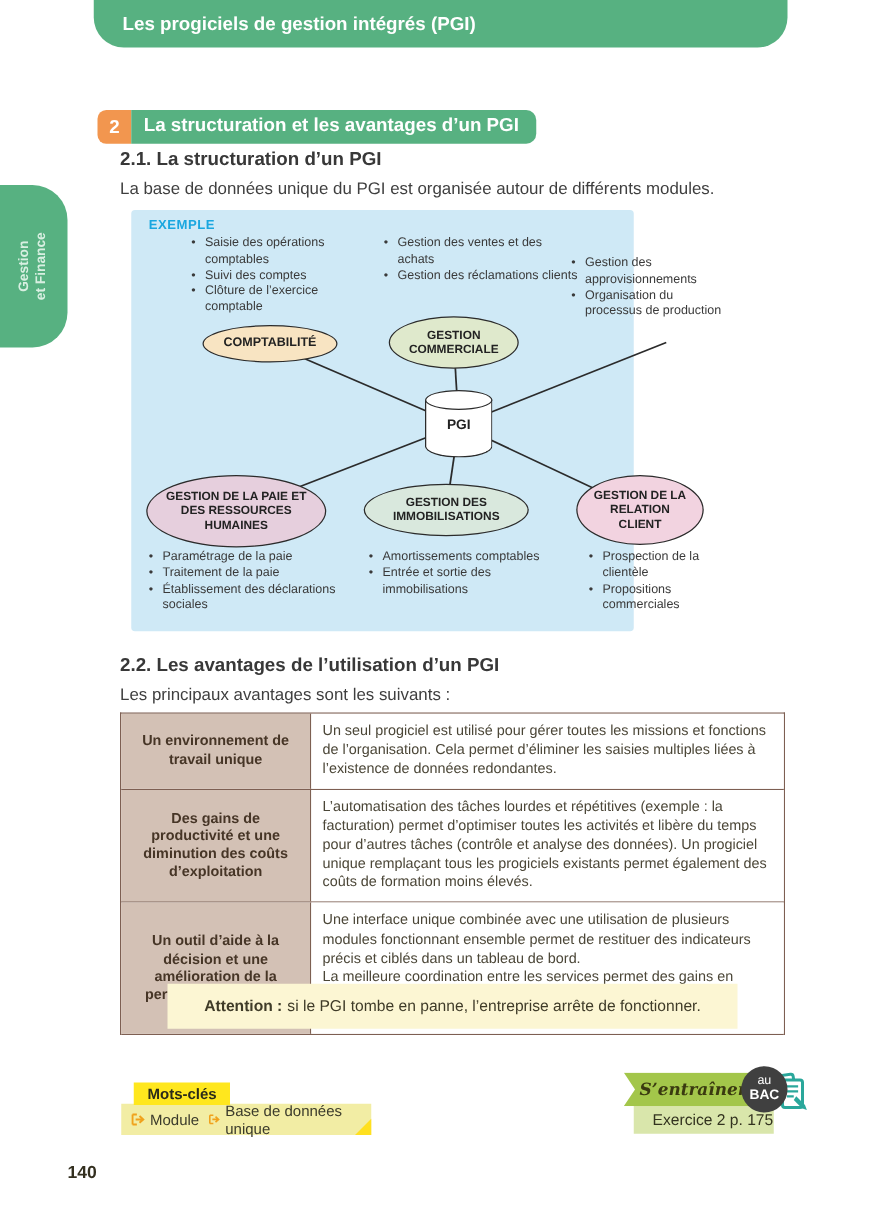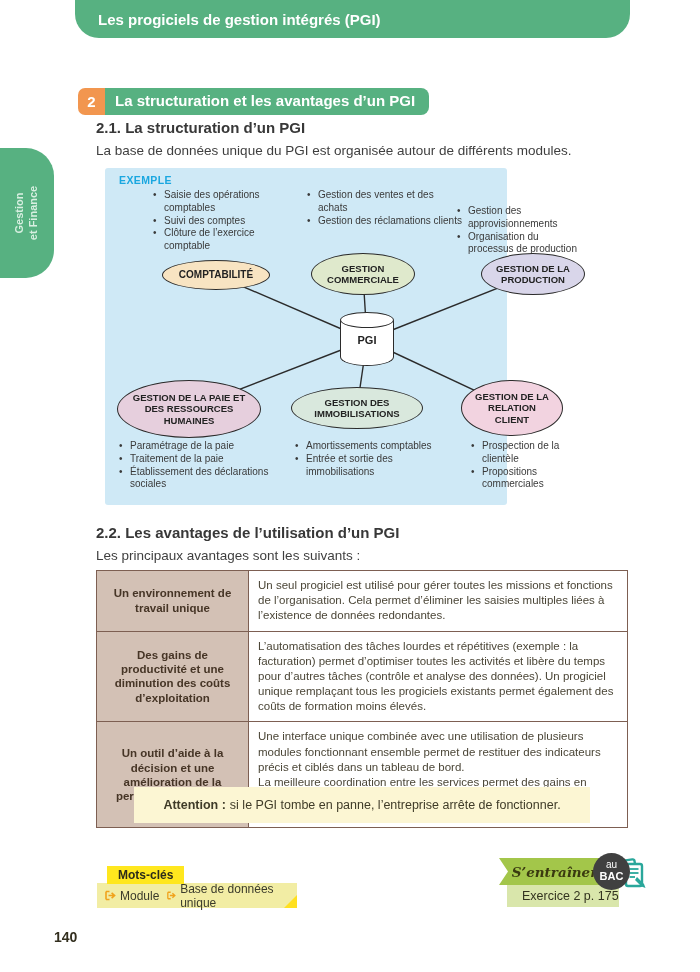--- a/index.html
+++ b/index.html
@@ -156,21 +156,20 @@
       <div class="bullet">Gestion des ventes et des achats</div>
       <div class="bullet">Gestion des réclamations clients</div>
     </div>
     <div class="blist" id="tlist3">
       <div class="bullet">Gestion des approvisionnements</div>
       <div class="bullet">Organisation du processus de production</div>
     </div>
 
     <div class="ellipse" id="el1">COMPTABILITÉ</div>
     <div class="ellipse" id="el2">GESTION COMMERCIALE</div>
-    <div class="ellipse" id="el3">GESTION DE LA PRODUCTION</div>
 
     <div class="cyl">
       <div class="cyl-body"></div>
       <div class="cyl-top"></div>
       <div class="cyl-label">PGI</div>
     </div>
 
     <div class="ellipse" id="el4">GESTION DE LA PAIE ET DES RESSOURCES HUMAINES</div>
     <div class="ellipse" id="el5">GESTION DES IMMOBILISATIONS</div>
     <div class="ellipse" id="el6">GESTION DE LA RELATION CLIENT</div>

